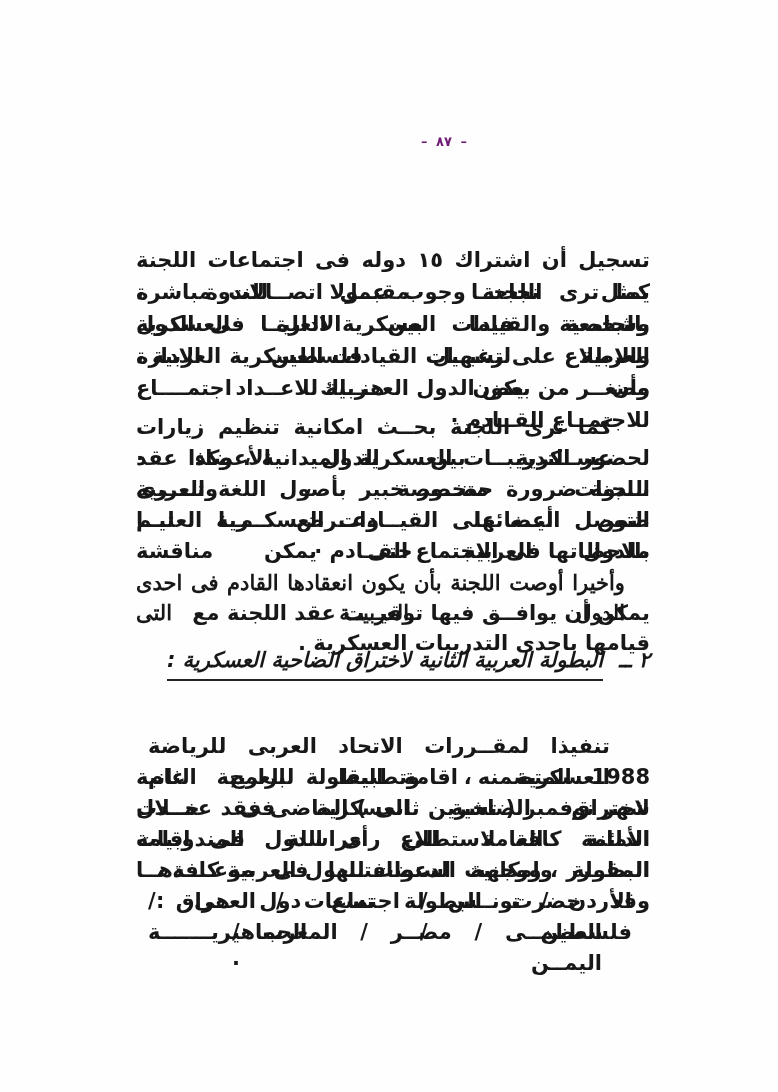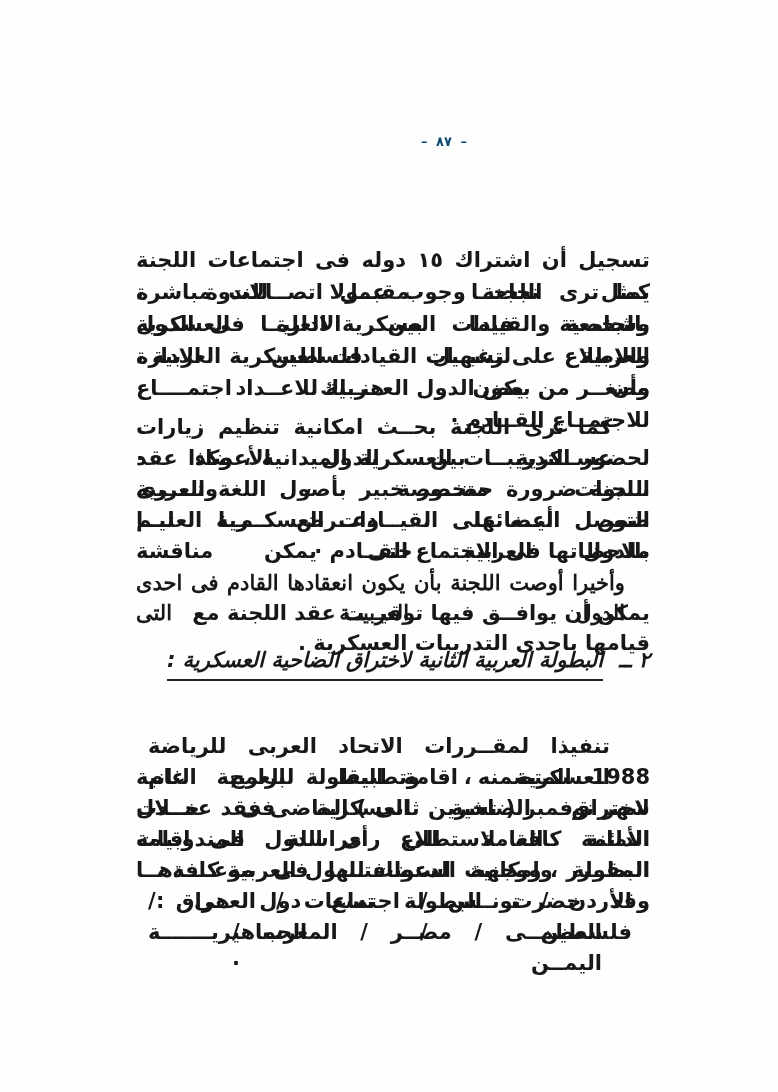--- a/index.html
+++ b/index.html
@@ -23,21 +23,21 @@
   .page-number {
     position: absolute;
     top: 134px;
     left: 396px;
     width: 96px;
     text-align: center;
     direction: rtl;
     font-size: 13px;
     font-weight: 700;
     word-spacing: 4px;
-    color: #0c4a6e;
+    color: #701a75;
   }
   .col {
     position: absolute;
     right: 128px;
     width: 514px;
     direction: rtl;
     unicode-bidi: embed;
     font-weight: 700;
     font-size: 21px;
     color: #181818;

